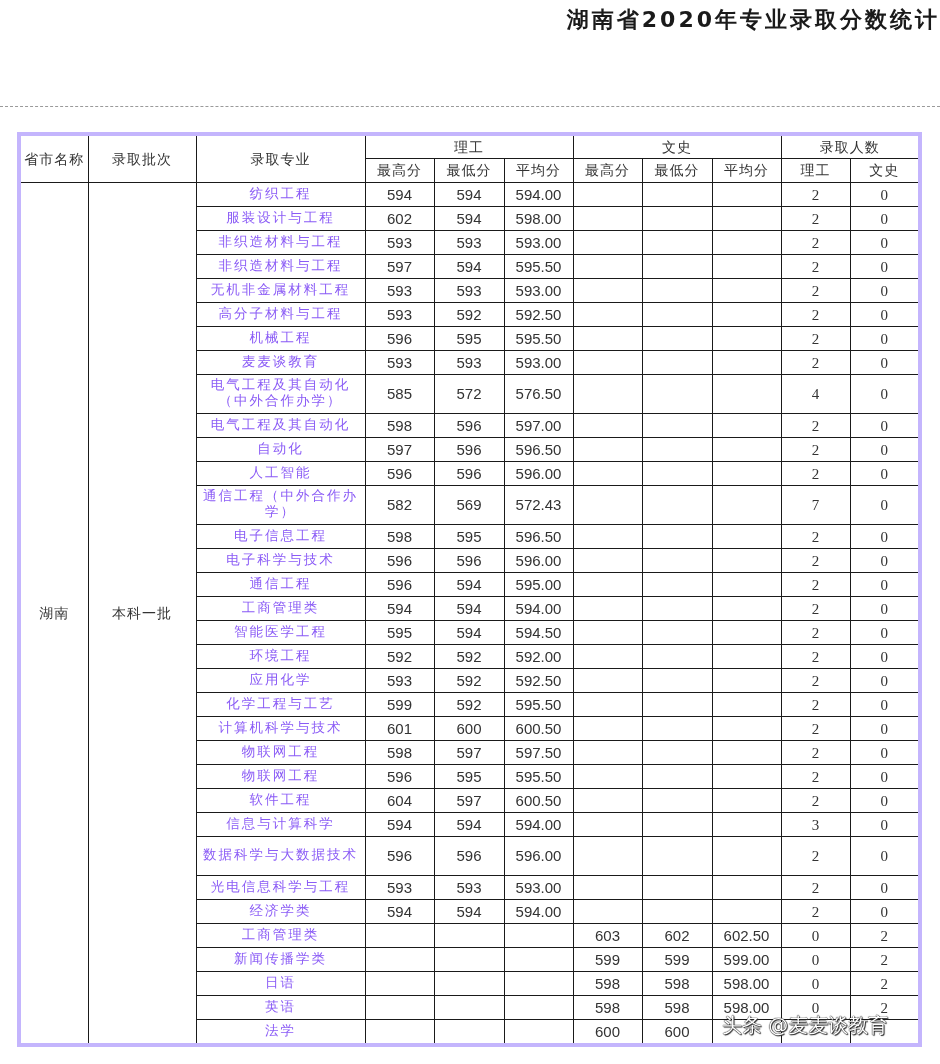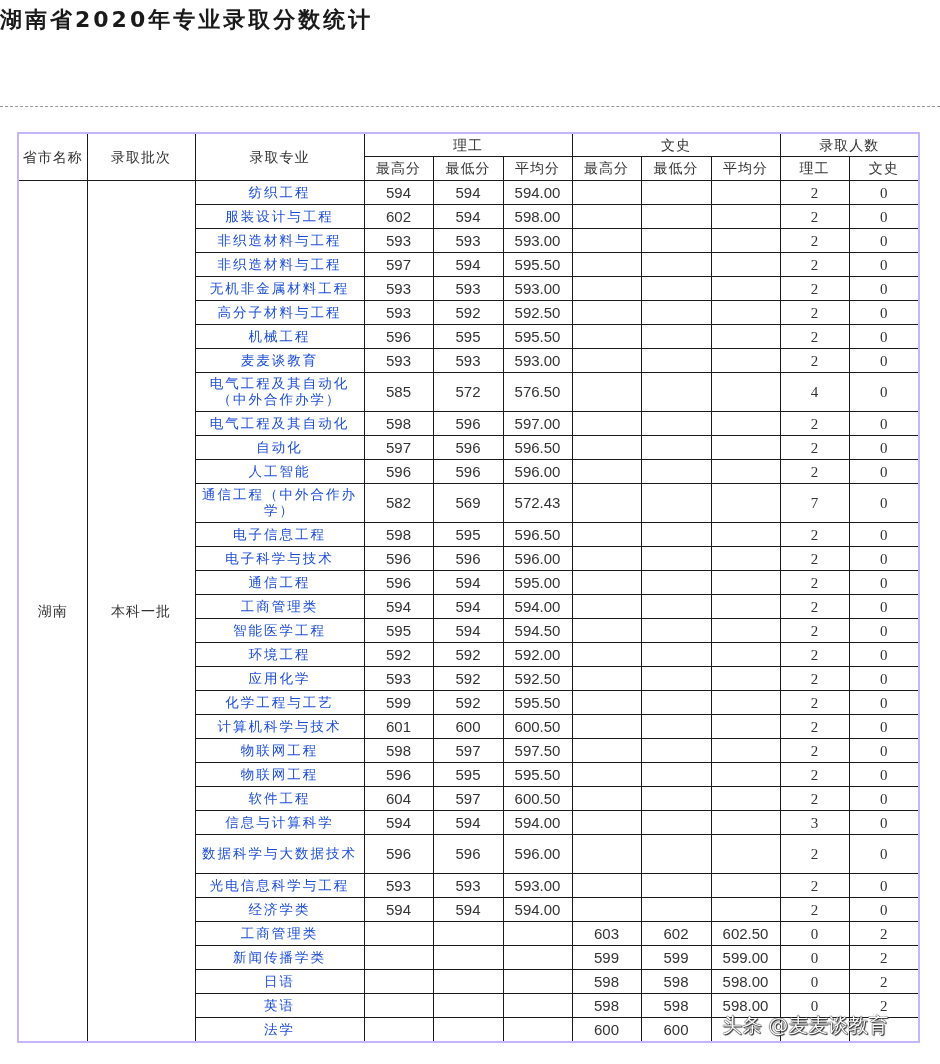--- a/index.html
+++ b/index.html
@@ -1,32 +1,32 @@
 <!DOCTYPE html>
 <html><head>
 <meta charset="utf-8">
 <style>
   html, body { margin: 0; padding: 0; background: #ffffff; }
   body { width: 940px; height: 1064px; position: relative; overflow: hidden;
          font-family: "DejaVu Sans", sans-serif; color: #222; }
-  .title { position: absolute; left: 0; top: 4px; width: 940px; text-align: left;
+  .title { position: absolute; left: 0; top: 4px; width: 940px; text-align: right;
            font-family: "DejaVu Sans", sans-serif; font-weight: bold; font-size: 22px;
            letter-spacing: 3px; color: #1a1a1a; line-height: 32px; }
   .divider { position: absolute; left: 0; top: 106px; width: 940px; height: 0;
              border-top: 1px dashed #9a9a9a; }
   table.grid { position: absolute; left: 17px; top: 132px; border-collapse: collapse;
                table-layout: fixed; width: 901px; }
   table.grid td, table.grid th { border: 1px solid #1a1a1a; padding: 0; text-align: center;
                vertical-align: middle; font-weight: normal; overflow: hidden; }
-  table.grid { border: 2px solid #c4b5fd; }
+  table.grid { border: 4px solid #c4b5fd; }
   th { font-family: "DejaVu Serif", serif; font-size: 14px; color: #333; letter-spacing: 1px; line-height: 17px; }
   tr.hdr1 th { height: 22px; }
   tr.hdr2 th { height: 23px; }
   td { font-size: 14px; height: 23px; line-height: 16px; }
-  td.major { font-family: Liberation Serif, serif; letter-spacing: 2px; color: #1d4ed8; font-size: 13.5px; margin-top: 15px; }
+  td.major { font-family: Liberation Mono, monospace; letter-spacing: 2px; color: #8b5cf6; font-size: 13.5px; margin-top: 15px; }
   td.num { font-family: "Liberation Sans", sans-serif; color: #333; font-size: 15px; }
   td.cnt { font-family: "Liberation Serif", serif; color: #333; font-size: 15px; }
   td.prov, td.batch { font-family: "DejaVu Serif", serif; font-size: 14px; color: #333; letter-spacing: 1px; }
   tr.tall td { height: 38px; }
   .watermark { position: absolute; left: 722px; top: 1012px; font-family: "DejaVu Sans", sans-serif;
                font-size: 20px; color: #ffffff; letter-spacing: 0px;
                text-shadow: 0 0 1px #000, 0 0 1px #000, 1px 1px 1px #333; }
 </style>
 </head>
 <body>

